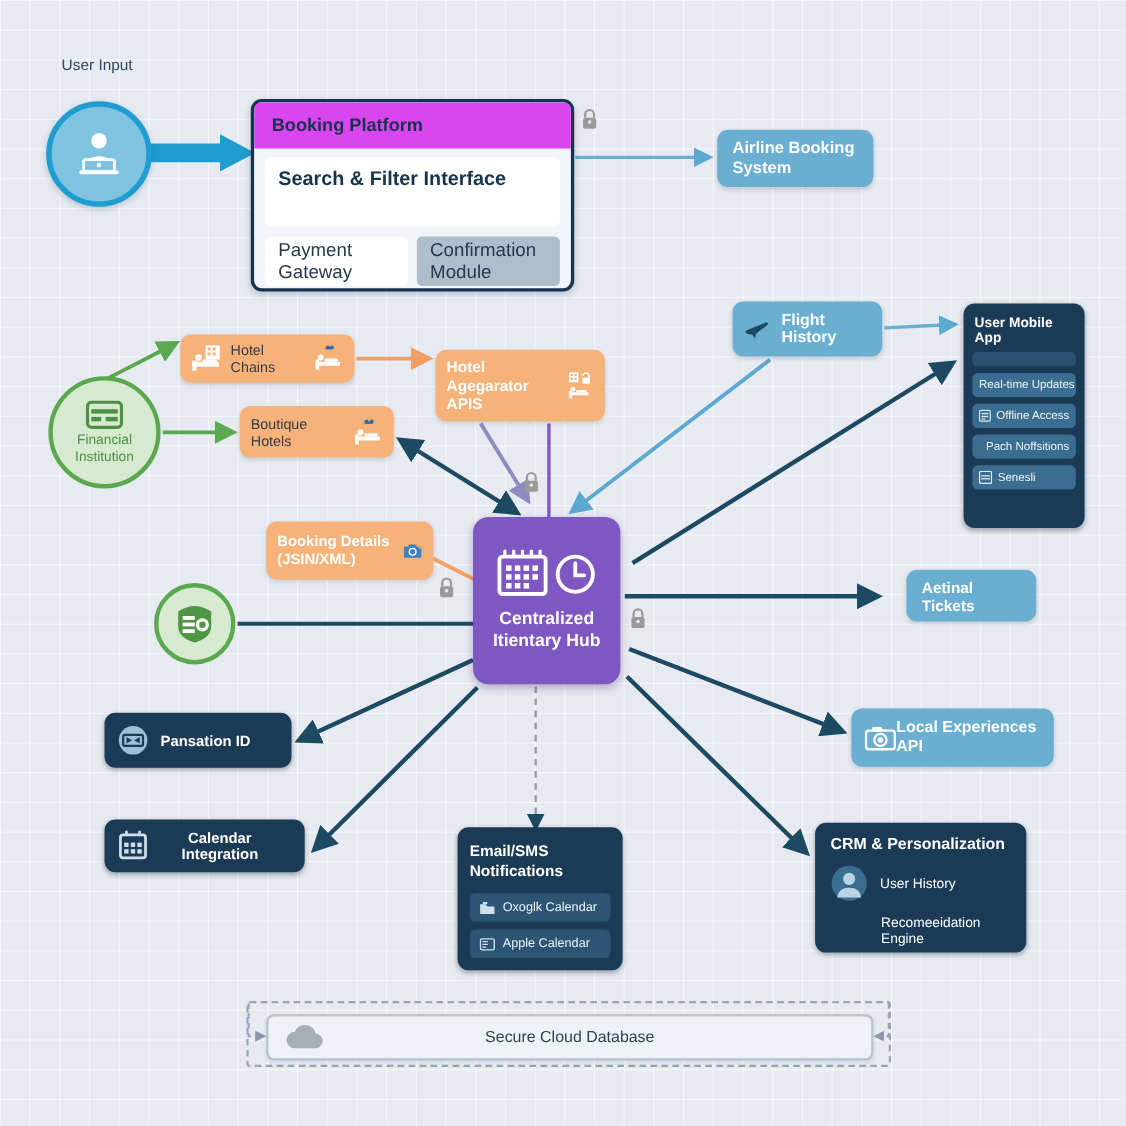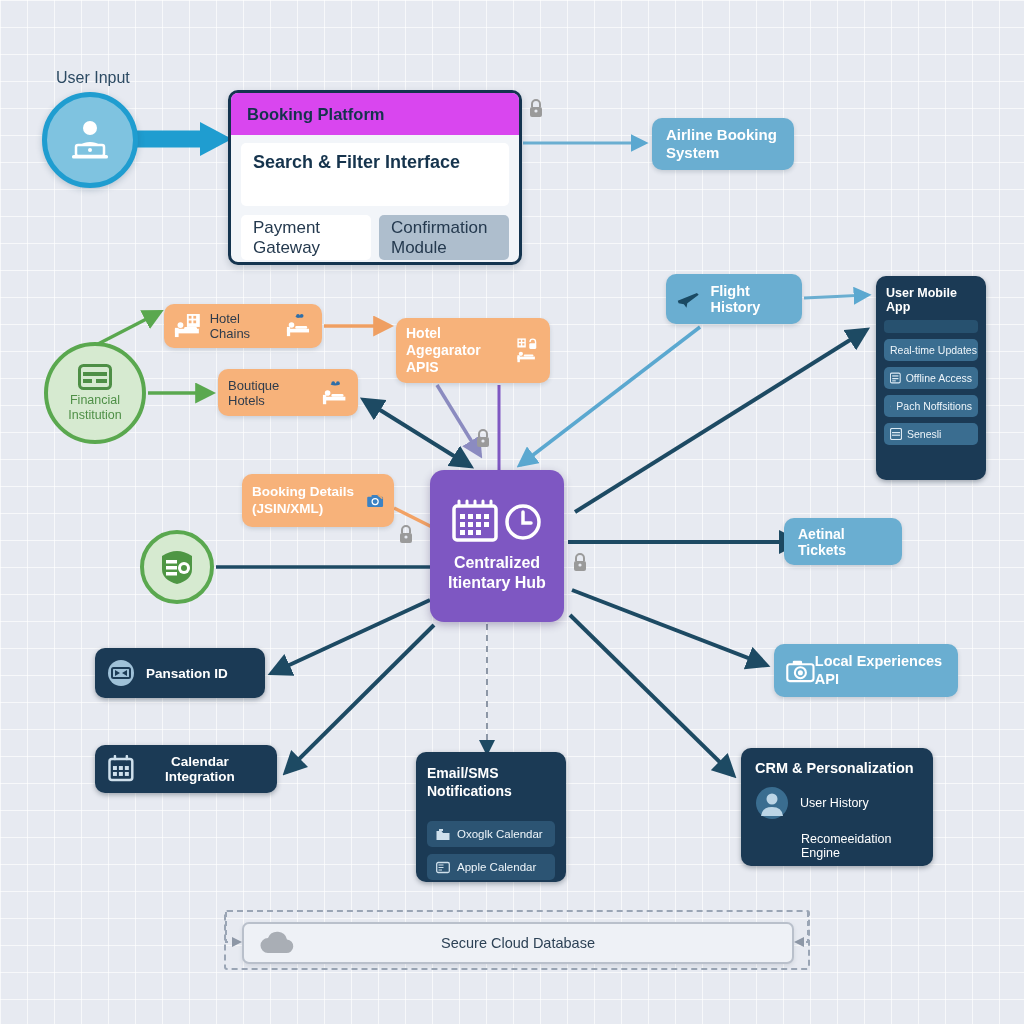--- a/index.html
+++ b/index.html
@@ -34,21 +34,21 @@
     background:#1b3a55;border-radius:10px;color:#ffffff;
     box-shadow:0 2px 5px rgba(20,35,50,.35);
   }
   .green-circle{
     border-radius:50%;background:#d6ead0;border:4px solid #5aa84f;
     display:flex;flex-direction:column;align-items:center;justify-content:center;
     color:#4e8f46;text-align:center;line-height:1.15;
   }
 
   
-  #user-input-label{left:56px;top:69px;font-size:16px;color:#2c4a63;}
+  #user-input-label{left:56px;top:51px;font-size:14px;color:#2c4a63;}
   #user-circle{
     left:42px;top:92px;width:96px;height:96px;border-radius:50%;
     background:#7fc3e0;border:5px solid #1f9dd0;
     display:flex;align-items:center;justify-content:center;
     box-shadow:0 2px 6px rgba(30,70,100,.25);
   }
 
   
   #booking-platform{
     left:228px;top:90px;width:294px;height:175px;
@@ -71,21 +71,21 @@
     padding-left:12px;font-size:17px;color:#24394e;box-sizing:border-box;
   }
   .bp-chip.light{background:#ffffff;}
   .bp-chip.shade{background:#aebecd;}
 
   
   #airline-booking{left:652px;top:118px;width:142px;height:52px;padding:0 14px;
     font-size:15px;font-weight:bold;line-height:1.2;}
   #flight-details{left:666px;top:274px;width:136px;height:50px;padding:0 10px;gap:10px;
     font-size:14.5px;font-weight:bold;}
-  #actual-tickets{left:784px;top:518px;width:118px;height:47px;padding:0 14px;
+  #actual-tickets{left:824px;top:518px;width:118px;height:47px;padding:0 14px;
     font-size:14px;font-weight:bold;}
   #local-experiences{left:774px;top:644px;width:184px;height:53px;padding:0 12px;
     font-size:14.5px;font-weight:bold;line-height:1.2;justify-content:space-between;}
 
   
   #mobile-app{left:876px;top:276px;width:110px;height:204px;padding:8px 8px 0 8px;
     box-sizing:border-box;}
   #mobile-app .ma-title{font-size:12.5px;font-weight:bold;margin:2px 0 6px 2px;}
   #mobile-app .ma-blank{height:13px;background:#27516f;border-radius:4px;margin-bottom:6px;}
   .ma-item{
@@ -125,21 +125,21 @@
   #pansation-id{left:95px;top:648px;width:170px;height:50px;
     display:flex;align-items:center;gap:11px;padding:0 12px;box-sizing:border-box;
     font-size:13.5px;font-weight:bold;}
   #calendar-integration{left:95px;top:745px;width:182px;height:48px;
     display:flex;align-items:center;gap:0;padding:0 12px;box-sizing:border-box;
     font-size:13.5px;font-weight:bold;text-align:center;}
 
   
   #notifications{left:416px;top:752px;width:150px;height:130px;padding:12px 11px;
     box-sizing:border-box;}
-  #notifications .nt-title{font-size:14px;font-weight:bold;line-height:1.3;margin-bottom:21px;}
+  #notifications .nt-title{font-size:14px;font-weight:bold;line-height:1.3;margin-bottom:12px;}
   .nt-item{height:26px;background:#2c5473;border-radius:5px;margin-bottom:7px;
     display:flex;align-items:center;gap:7px;padding:0 9px;box-sizing:border-box;
     font-size:11.5px;color:#eef5fa;}
 
   
   #crm{left:741px;top:748px;width:192px;height:118px;padding:12px 14px;box-sizing:border-box;}
   #crm .crm-title{font-size:14.5px;font-weight:bold;margin-bottom:10px;}
   #crm .crm-row{display:flex;align-items:center;gap:11px;font-size:12.5px;margin-bottom:12px;}
   #crm .crm-row2{font-size:12.5px;padding-left:46px;}
 

